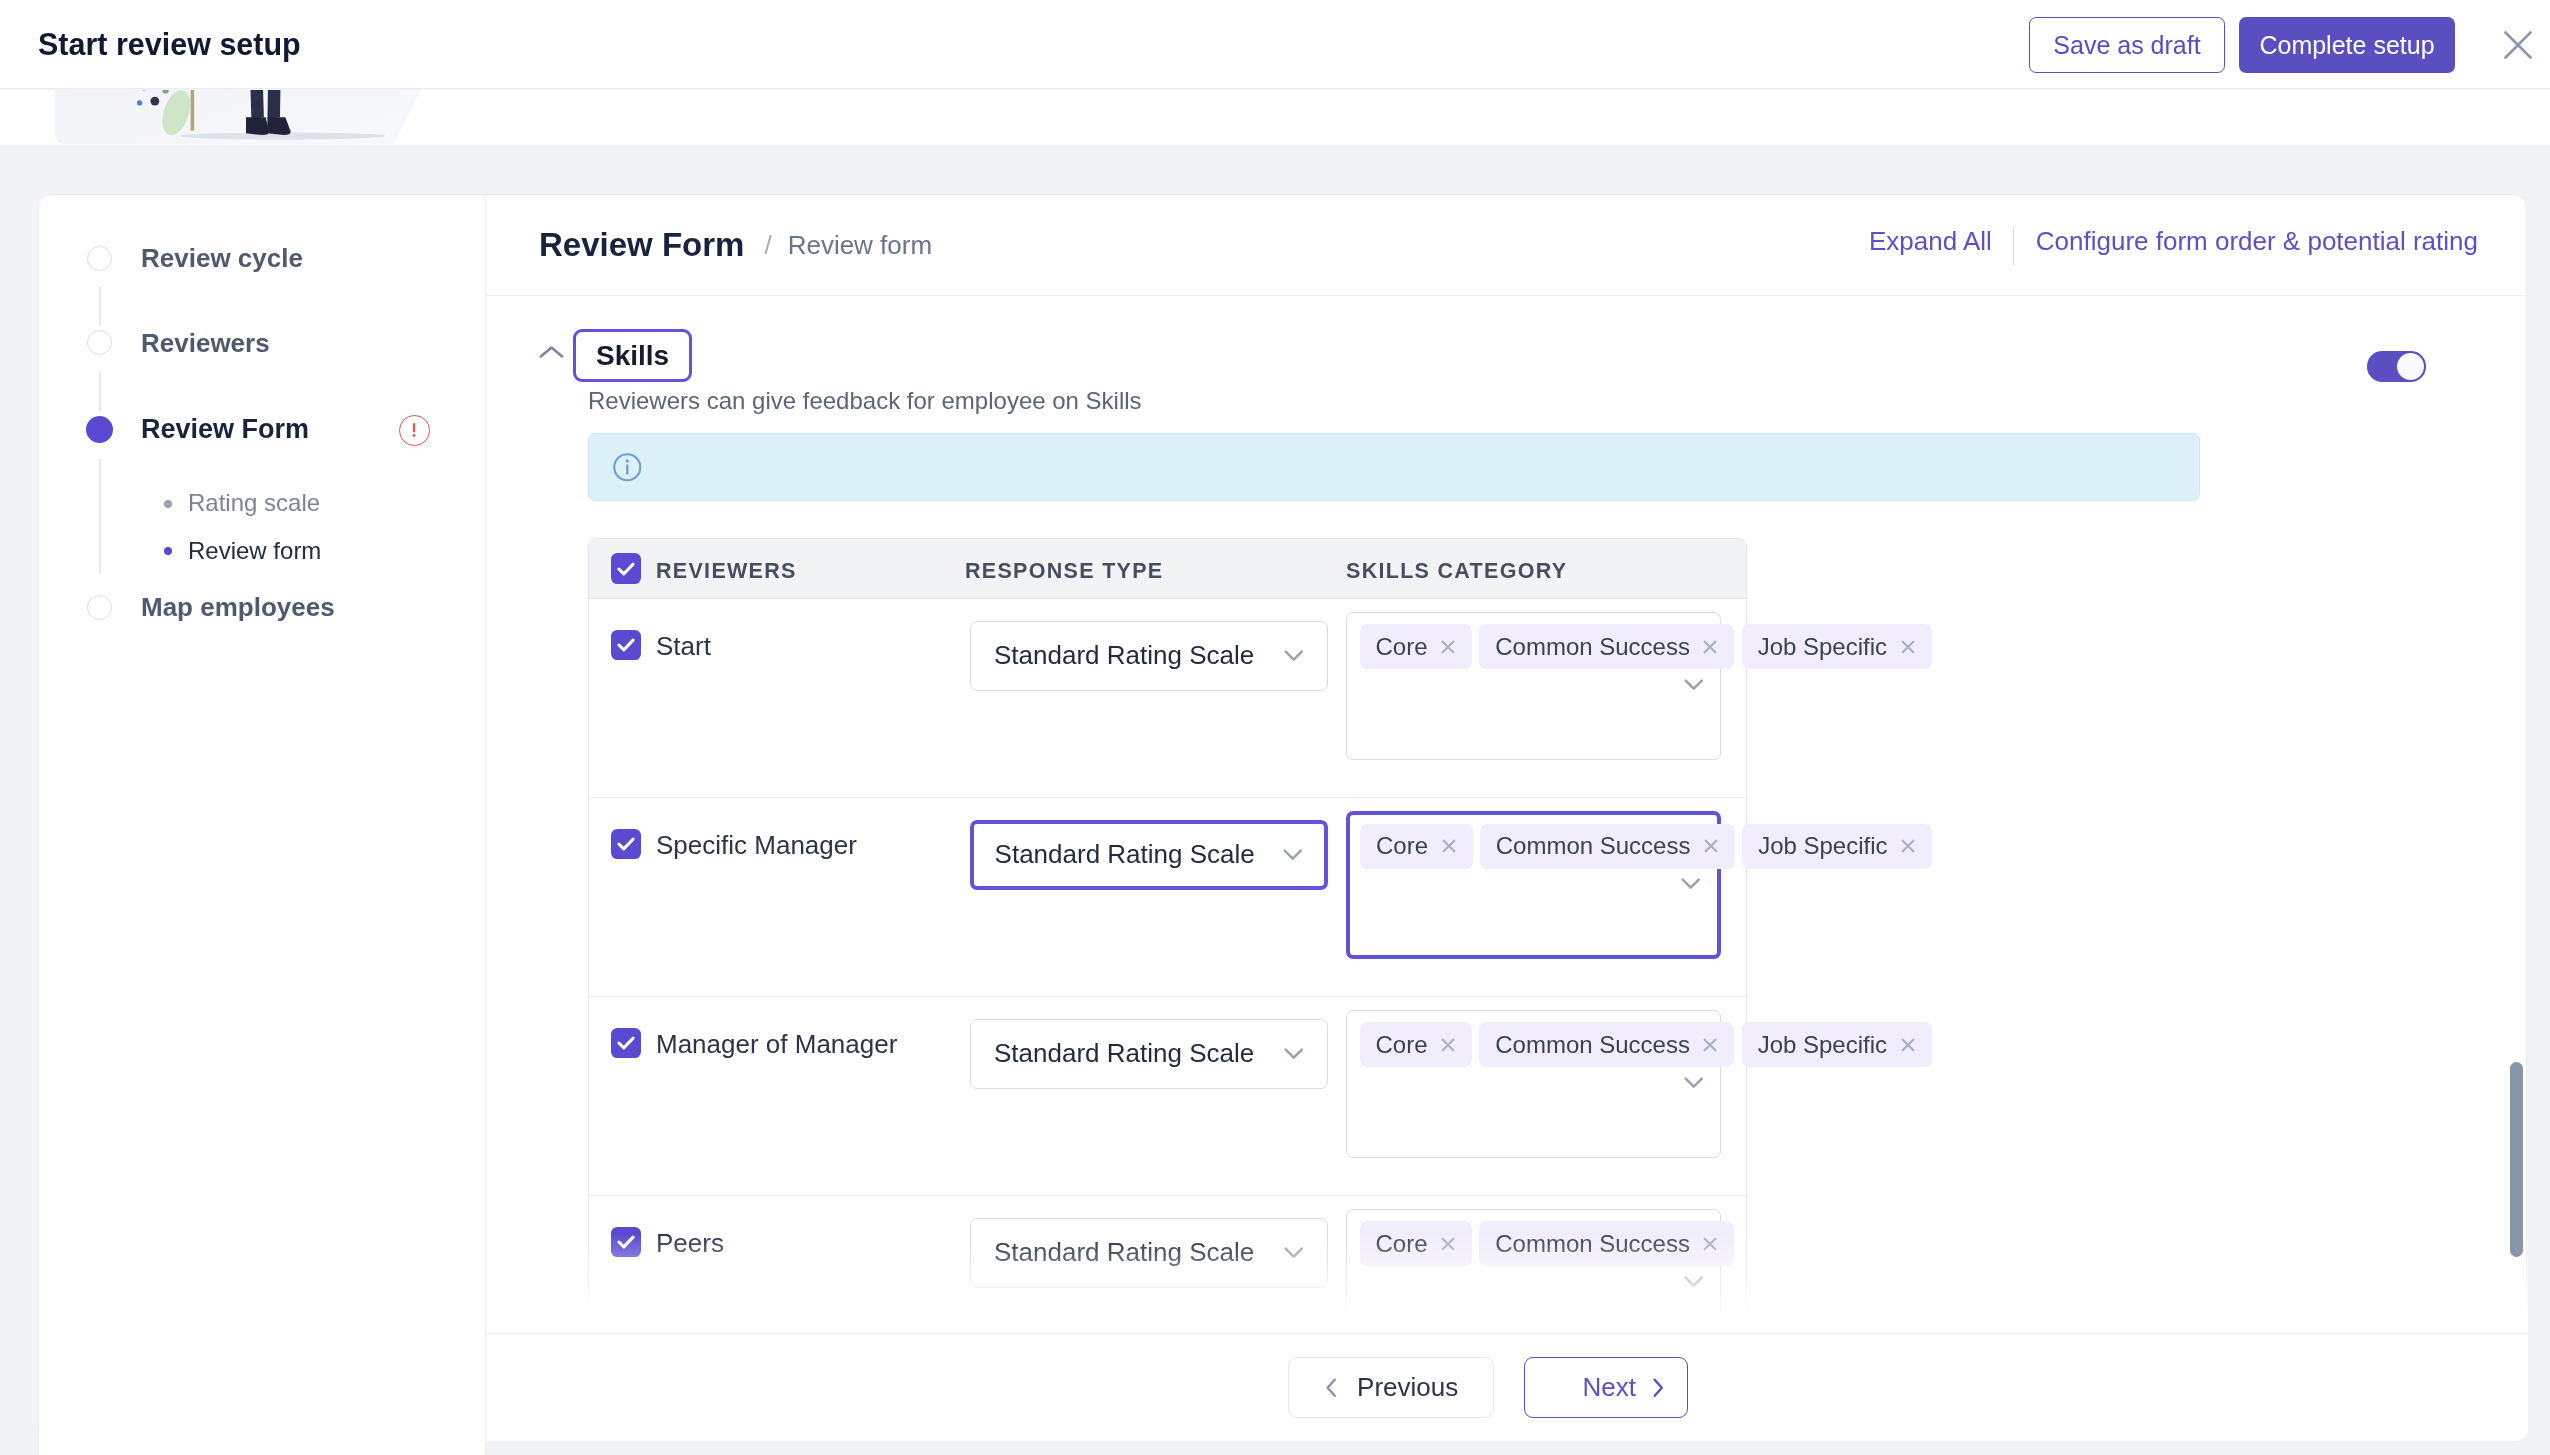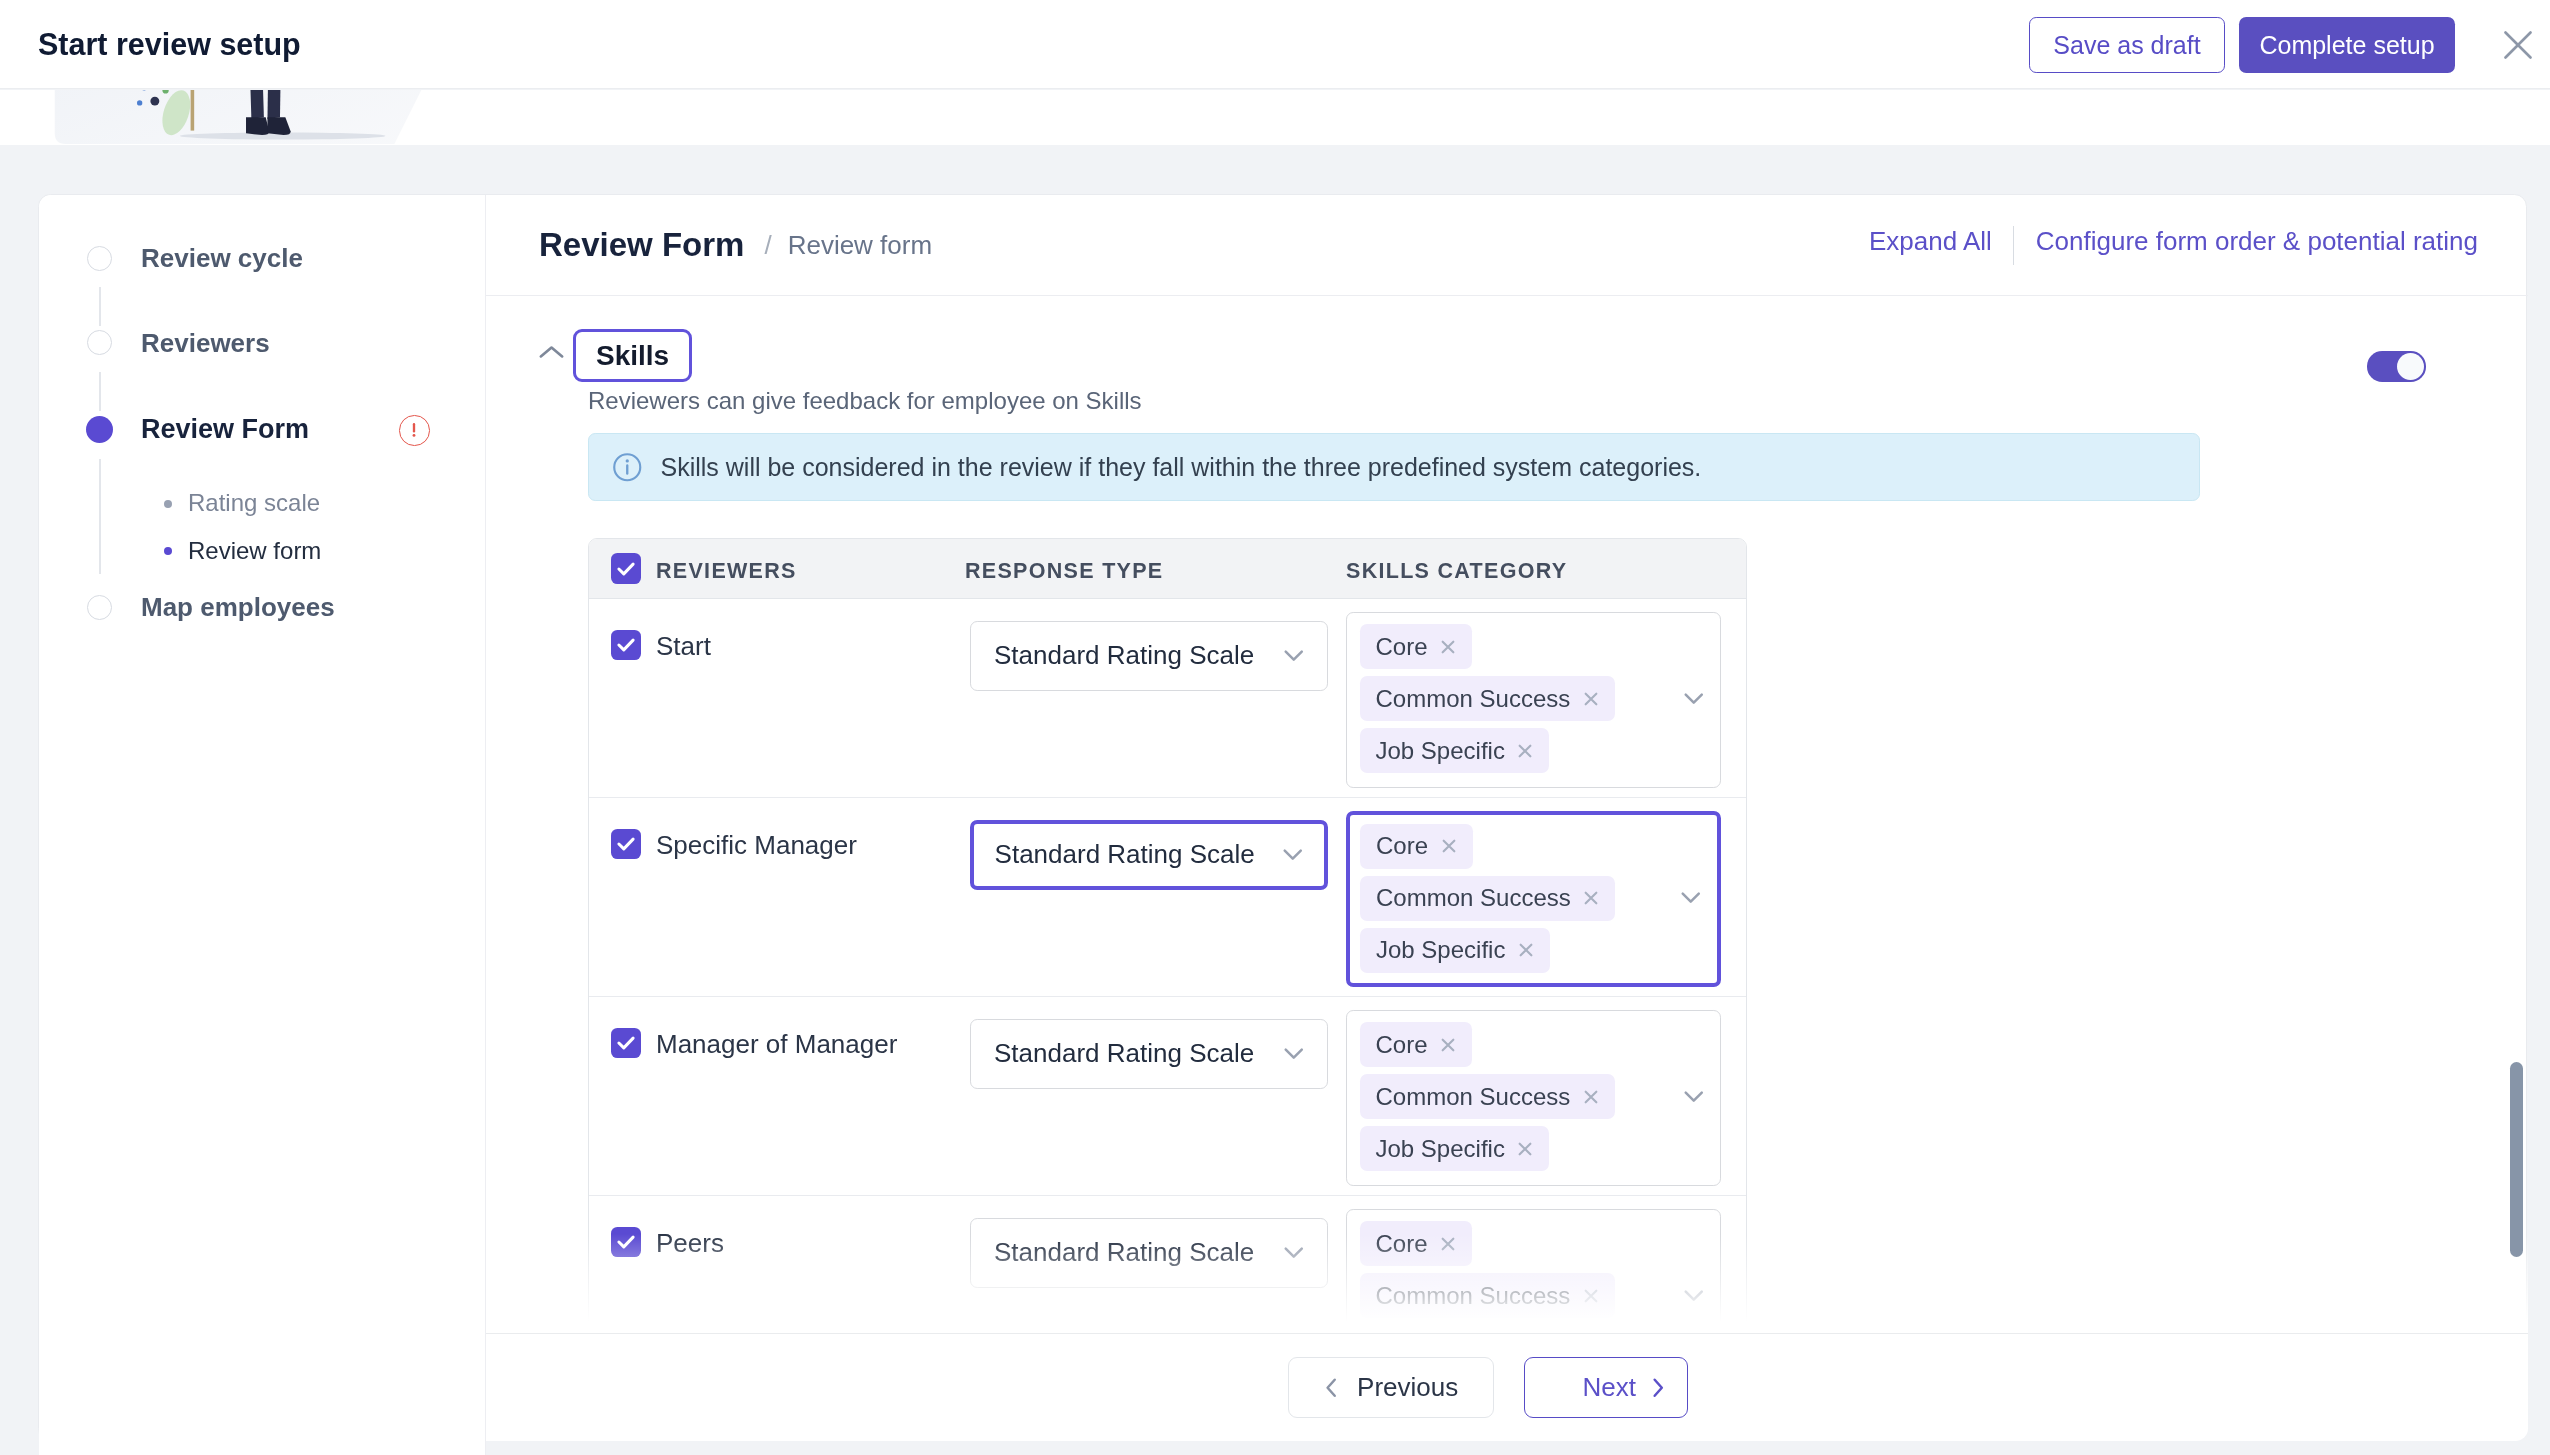--- a/index.html
+++ b/index.html
@@ -59,21 +59,21 @@
   .thead { position:relative; height:60px; background:#f2f3f5; border-bottom:0.9px solid #e3e6ea; border-radius:8px 8px 0 0; }
   .thead .hlabel { position:absolute; top:20px; font-size:21.5px; font-weight:700; letter-spacing:1.3px; color:#454e5f; }
   .trow { position:relative; height:199px; border-bottom:0.9px solid #e9ebef; }
   .trow:last-child { border-bottom:none; }
   .cb { position:absolute; left:21.5px; width:30.5px; height:30.5px; background:#5a4ad2; border-radius:6.3px; display:flex; align-items:center; justify-content:center; cursor:pointer; }
   .thead .cb { top:14.3px; }
   .trow .cb { top:30.5px; }
   .rlabel { position:absolute; left:67px; top:32px; font-size:26px; color:#2b3547; line-height:30.5px; }
   .dd { position:absolute; left:381px; top:21.5px; width:358px; height:70px; border:1.8px solid #d8dade; border-radius:7.2px; background:#fff; display:flex; align-items:center; justify-content:space-between; padding:0 23px; font-size:26px; color:#222c3e; cursor:pointer; }
   .dd.hl { border:4.5px solid #6152db; padding:0 20.6px; }
-  .msel { position:absolute; left:757px; top:12.5px; width:375px; height:176px; border:1.8px solid #d8dade; border-radius:7.2px; background:#fff; padding:11.6px 12.5px; display:flex; flex-direction:column; gap:7.2px; align-items:flex-start; cursor:pointer; }
+  .msel { position:absolute; left:757px; top:12.5px; width:375px; height:148px; border:1.8px solid #d8dade; border-radius:7.2px; background:#fff; padding:11.6px 12.5px; display:flex; gap:7.2px; align-items:flex-start; cursor:pointer; }
   .msel.hl { border:4.5px solid #6152db; padding:9px 10px; }
   .tag { display:flex; align-items:center; gap:12.5px; background:#f1edfc; border-radius:7.2px; height:45px; padding:0 16px; font-size:24px; color:#3a4252; white-space:nowrap; }
   .msel-chev { position:absolute; right:16px; top:50%; margin-top:-7.2px; }
 
   .fade { position:absolute; left:0; top:937px; width:2042px; height:99px; background:linear-gradient(180deg, rgba(255,255,255,0), #ffffff 88%); pointer-events:none; }
   .sbthumb { position:absolute; left:2024px; top:765px; width:13.4px; height:195px; background:#8795a8; border-radius:7.2px; cursor:grab; }
 
   
   .footer { position:absolute; left:0; top:1138px; width:2042px; height:108px; border-top:0.9px solid #eaecee; background:#fff; border-radius:0 0 12.5px 0; display:flex; align-items:center; justify-content:center; gap:30px; padding-right:38px; }
   .btn-prev { width:206px; height:61px; border:1.8px solid #e3e6ea; border-radius:9px; color:#2b3547; font-size:26px; gap:20px; background:#fff; }
@@ -184,21 +184,20 @@
         </div>
 
         <div class="section-desc">Reviewers can give feedback for employee on Skills</div>
 
         <div class="info-banner">
           <svg width="30.5" height="30.5" viewBox="0 0 34 34">
             <circle cx="17" cy="17" r="14.5" stroke="#6f9fd2" stroke-width="2.4" fill="none"></circle>
             <line x1="17" y1="15" x2="17" y2="24" stroke="#6f9fd2" stroke-width="2.6" stroke-linecap="round"></line>
             <circle cx="17" cy="10" r="1.8" fill="#6f9fd2"></circle>
           </svg>
-          <span class="info-text">Skills will be considered in the review if they fall within the three predefined system categories.</span>
         </div>
 
         <div class="table">
           <div class="thead">
             <span class="cb">
               <svg width="20" height="16" viewBox="0 0 22 18">
                   <polyline points="3,9 8.5,14.5 19,3.5" stroke="#fff" stroke-width="3.4" fill="none" stroke-linecap="round" stroke-linejoin="round"></polyline>
                 </svg>
             </span>
             <span class="hlabel" style="left:67px;">REVIEWERS</span>

